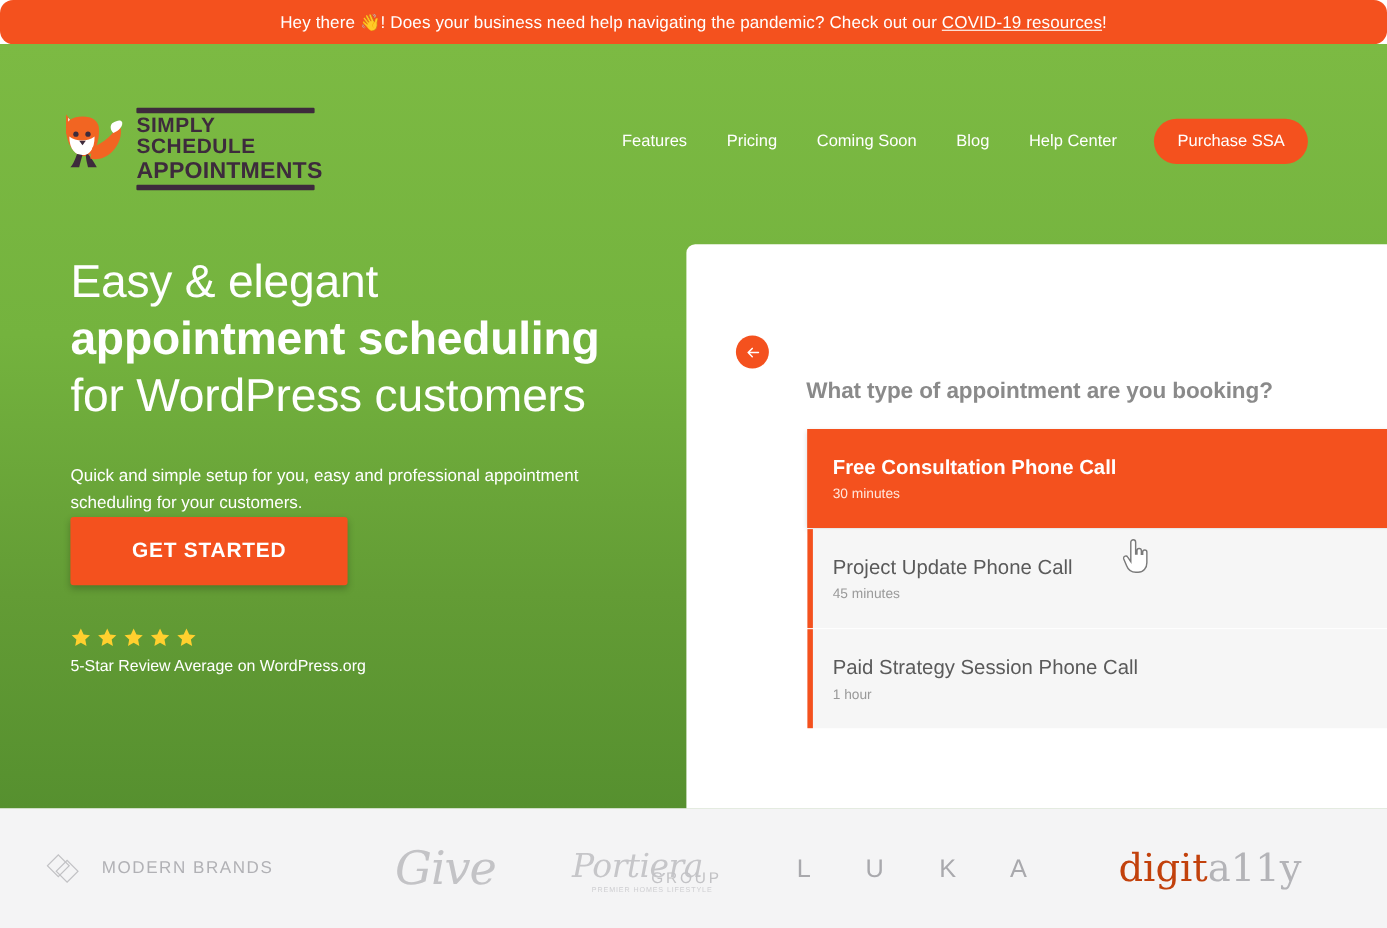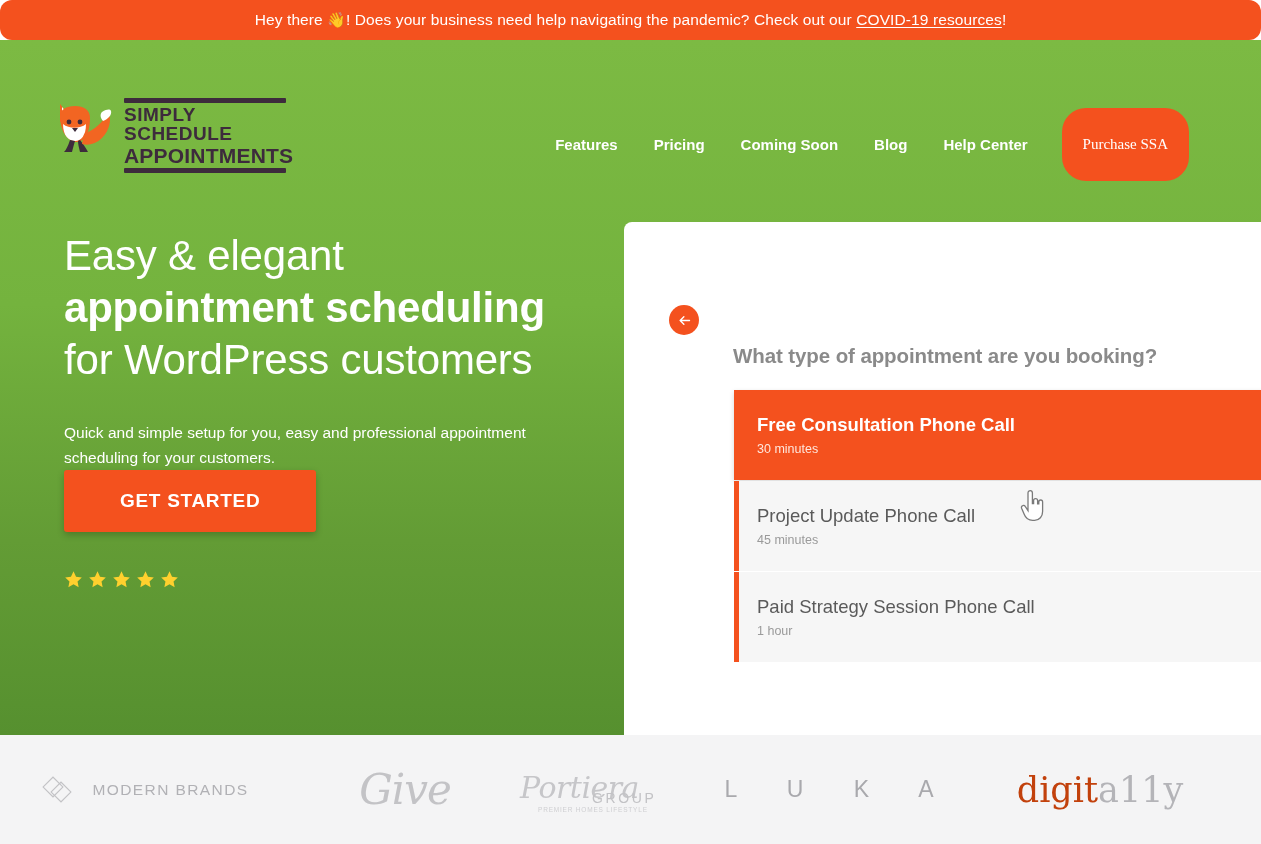--- a/index.html
+++ b/index.html
@@ -58,28 +58,28 @@
   }
   .logo-line1 { font-size: 19px; }
   .logo-line2 { font-size: 21px; letter-spacing: .2px; }
 
   .main-nav {
     position: absolute; right: 72px; top: 68px;
     display: flex; align-items: center; gap: 0px;
   }
   .nav-link {
     color: #ffffff; font-size: 15px; padding: 6px 18px;
-    cursor: pointer; white-space: nowrap; font-weight: bold;
+    cursor: pointer; white-space: nowrap;
   }
   .nav-cta {
     margin-left: 16px;
     background: #f4511e; color: #ffffff;
-    font-size: 15px; padding: 28px 21px;
+    font-size: 15px; padding: 12px 21px;
     border: none; border-radius: 24px; cursor: pointer;
-    font-family: Liberation Serif, serif;
+    font-family: Liberation Sans, sans-serif;
     white-space: nowrap;
   }
 
   
   .hero-copy { position: absolute; left: 64px; top: 190px; width: 520px; }
   .hero-title {
     color: #ffffff; font-size: 42px; line-height: 1.24;
     font-weight: 300; letter-spacing: -.2px;
   }
   .hero-title b { font-weight: bold; }
@@ -239,20 +239,21 @@
           <svg class="star" viewBox="0 0 24 24">
               <path d="M12 1.6l3.2 6.9 7.3.9-5.4 5 1.4 7.4-6.5-3.7-6.5 3.7 1.4-7.4-5.4-5 7.3-.9z" fill="#ffd02e"></path>
             </svg>
           <svg class="star" viewBox="0 0 24 24">
               <path d="M12 1.6l3.2 6.9 7.3.9-5.4 5 1.4 7.4-6.5-3.7-6.5 3.7 1.4-7.4-5.4-5 7.3-.9z" fill="#ffd02e"></path>
             </svg>
           <svg class="star" viewBox="0 0 24 24">
               <path d="M12 1.6l3.2 6.9 7.3.9-5.4 5 1.4 7.4-6.5-3.7-6.5 3.7 1.4-7.4-5.4-5 7.3-.9z" fill="#ffd02e"></path>
             </svg>
         </div>
+        <div class="rating-text">5-Star Review Average on WordPress.org</div>
       </div>
     </div>
 
     <div class="booking-card">
       <button class="back-btn">
         <svg width="15" height="15" viewBox="0 0 24 24">
           <path d="M20 12 H5 M11 6 L5 12 L11 18" stroke="#ffffff" stroke-width="2.2" fill="none" stroke-linecap="round" stroke-linejoin="round"></path>
         </svg>
       </button>
 

